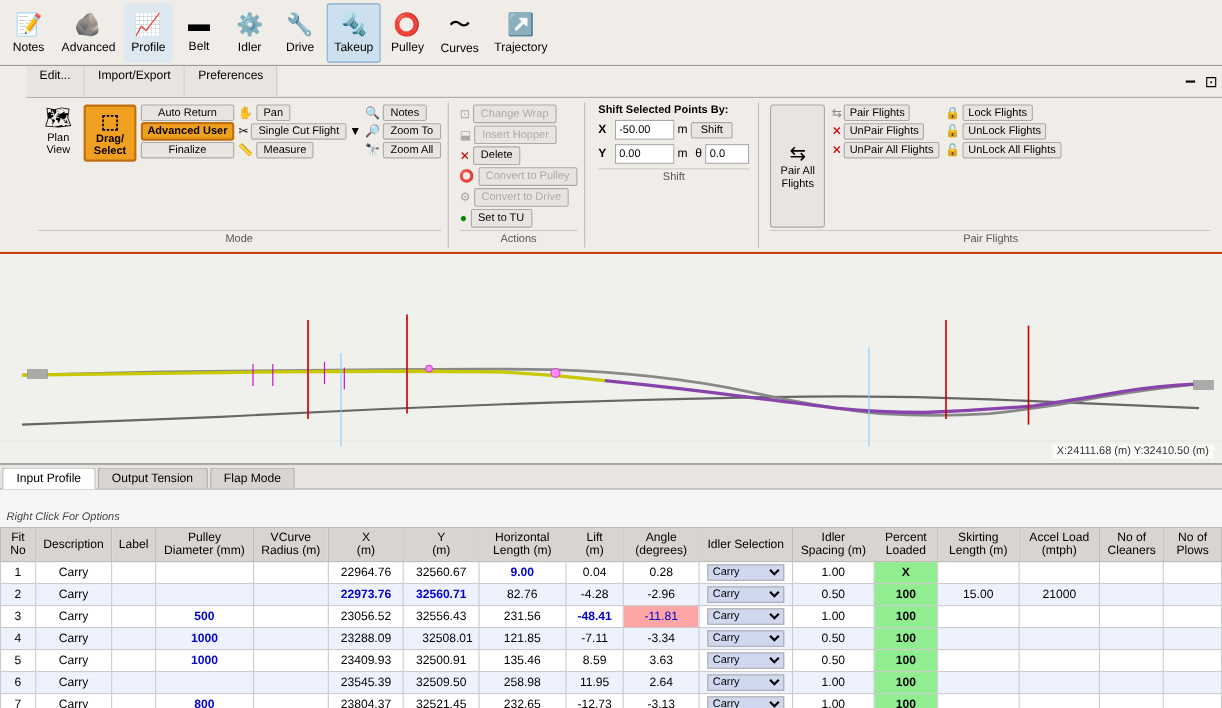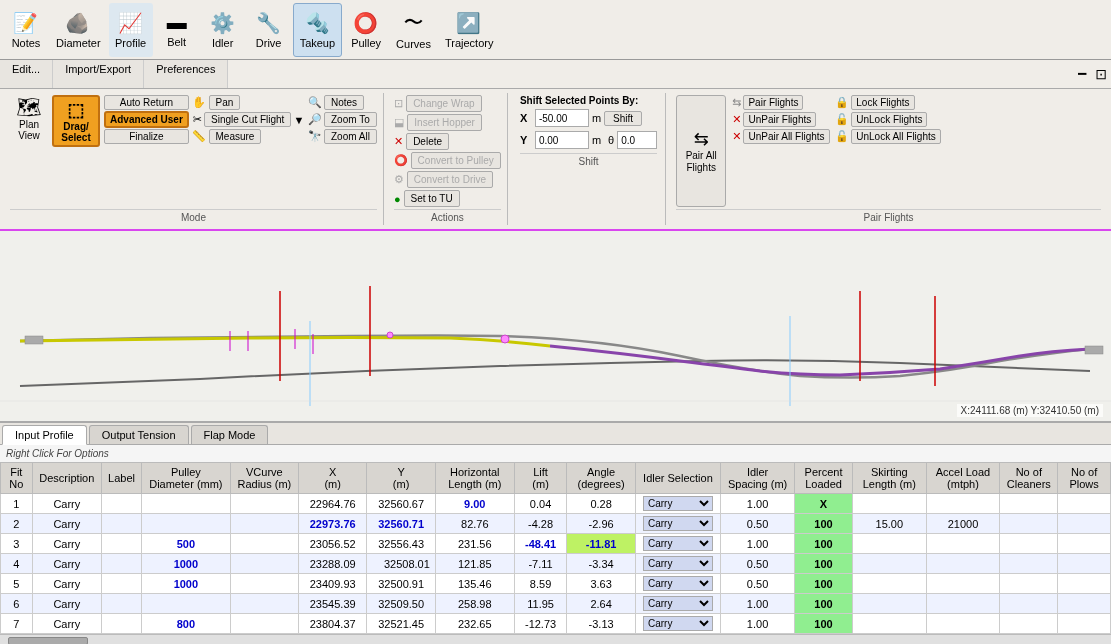--- a/index.html
+++ b/index.html
@@ -4,21 +4,21 @@
   <style>
     * { box-sizing: border-box; margin: 0; padding: 0; }
     body { font-family: 'Segoe UI', Arial, sans-serif; font-size: 11px; background: #d4d0c8; width: 1111px; height: 644px; overflow: hidden; }
 
     
     .toolbar { display: flex; background: #f0ede8; border-bottom: 1px solid #999; height: 60px; align-items: center; padding: 2px 4px; gap: 2px; }
     .toolbar-item { display: flex; flex-direction: column; align-items: center; justify-content: center; padding: 2px 6px; font-size: 11px; cursor: pointer; min-width: 44px; height: 54px; border-radius: 3px; }
     .toolbar-icon { font-size: 20px; margin-bottom: 2px; }
 
     
-    .ribbon { background: #f0ede8; border-bottom: 2px solid #d946ef; }
+    .ribbon { background: #f0ede8; border-bottom: 2px solid #c2410c; padding-left: 24px; }
     .ribbon-tabs { display: flex; border-bottom: 1px solid #aaa; }
     .ribbon-tab { padding: 3px 12px; font-size: 11px; cursor: pointer; background: #e8e5e0; border-right: 1px solid #ccc; }
     .ribbon-content { display: flex; align-items: stretch; padding: 4px; gap: 4px; min-height: 80px; }
     .ribbon-group-label { font-size: 10px; color: #555; text-align: center; margin-top: 2px; border-top: 1px solid #ccc; padding-top: 2px; }
     .btn-small { font-size: 10px; padding: 1px 6px; background: #e8e5e0; border: 1px solid #aaa; border-radius: 2px; cursor: pointer; white-space: nowrap; }
     .btn-orange { background: #f0a020; border: 2px solid #c07010; border-radius: 3px; font-size: 11px; font-weight: bold; padding: 2px 6px; cursor: pointer; }
     .drag-select-btn { width: 48px; height: 52px; background: #f0a020; border: 2px solid #c07010; border-radius: 3px; display: flex; flex-direction: column; align-items: center; justify-content: center; cursor: pointer; font-size: 10px; font-weight: bold; }
     .drag-select-icon { font-size: 18px; }
 
     .action-btn { font-size: 10px; padding: 2px 6px; background: #e8e5e0; border: 1px solid #aaa; border-radius: 2px; cursor: pointer; display: flex; align-items: center; gap: 3px; white-space: nowrap; color: #888; }
@@ -30,21 +30,21 @@
     
     .canvas-area { flex: 1; background: #1a1a2e; position: relative; overflow: hidden; min-height: 160px; max-height: 200px; }
     .canvas-bg { width: 100%; height: 100%; background: linear-gradient(180deg, #f8f8f8 0%, #e8e8e8 100%); position: relative; }
     .coords-display { position: absolute; bottom: 4px; right: 8px; font-size: 10px; color: #333; background: rgba(255,255,255,0.7); padding: 1px 4px; }
 
     
     .bottom-panel { flex: 1; display: flex; flex-direction: column; background: #f5f5f5; border-top: 2px solid #aaa; }
     .bottom-tabs { display: flex; border-bottom: 1px solid #aaa; background: #e8e5e0; padding: 2px 2px 0; }
     .bottom-tab { padding: 3px 12px; font-size: 11px; cursor: pointer; border: 1px solid #aaa; border-bottom: none; margin-right: 2px; background: #d8d5d0; border-radius: 3px 3px 0 0; }
     .bottom-tab.active { background: #fff; border-bottom: 1px solid #fff; margin-bottom: -1px; }
-    .right-click-hint { font-size: 10px; color: #444; padding: 3px 6px; font-style: italic; }
+    .right-click-hint { font-size: 10px; color: #444; padding: 3px 6px; font-style: italic; margin-top: 17px; }
 
     
     .data-table-container { flex: 1; overflow-y: auto; overflow-x: auto; }
     table { border-collapse: collapse; width: 100%; font-size: 11px; }
     th { background: #d8d5d0; border: 1px solid #bbb; padding: 3px 5px; font-weight: normal; text-align: center; white-space: nowrap; position: sticky; top: 0; z-index: 2; }
     td { border: 1px solid #ccc; padding: 2px 5px; text-align: center; white-space: nowrap; }
     tr:nth-child(odd) td { background: #fff; }
     tr:nth-child(even) td { background: #f0f4ff; }
     select.idler-select { font-size: 10px; border: 1px solid #aaa; background: #d0d8f0; width: 70px; }
 
@@ -62,21 +62,21 @@
 </head>
 <body>
 
 <div class="toolbar">
   <div class="toolbar-item">
     <div class="toolbar-icon">📝</div>
     <span>Notes</span>
   </div>
   <div class="toolbar-item">
     <div class="toolbar-icon">🪨</div>
-    <span>Diameter</span>
+    <span>Advanced</span>
   </div>
   <div class="toolbar-item" style="background:#dde8f0;">
     <div class="toolbar-icon">📈</div>
     <span>Profile</span>
   </div>
   <div class="toolbar-item">
     <div class="toolbar-icon">▬</div>
     <span>Belt</span>
   </div>
   <div class="toolbar-item">
@@ -378,21 +378,21 @@
           <tr>
             <td style="background: rgb(255, 255, 255);">3</td>
             <td style="background: rgb(255, 255, 255);">Carry</td>
             <td style="background: rgb(255, 255, 255);"></td>
             <td style="background: rgb(255, 255, 255); color: rgb(0, 0, 204); font-weight: bold;">500</td>
             <td style="background: rgb(255, 255, 255);"></td>
             <td style="background: rgb(255, 255, 255);">23056.52</td>
             <td style="background: rgb(255, 255, 255);">32556.43</td>
             <td style="background: rgb(255, 255, 255);">231.56</td>
             <td style="background: rgb(255, 255, 255); color: rgb(0, 0, 204); font-weight: bold;">-48.41</td>
-            <td style="background: #bef264; color: rgb(0, 0, 204); font-weight: bold;">-11.81</td>
+            <td style="background: #fca5a5; color: rgb(0, 0, 204); font-weight: normal;">-11.81</td>
             <td style="background: rgb(255, 255, 255);"><select class="idler-select"><option>Carry</option></select></td>
             <td style="background: rgb(255, 255, 255);">1.00</td>
             <td style="background: rgb(144, 238, 144); font-weight: bold;">100</td>
             <td style="background: rgb(255, 255, 255);"></td>
             <td style="background: rgb(255, 255, 255);"></td>
             <td style="background: rgb(255, 255, 255);"></td>
             <td style="background: rgb(255, 255, 255);"></td>
           </tr>
           <tr>
             <td style="background: rgb(238, 242, 255);">4</td>

